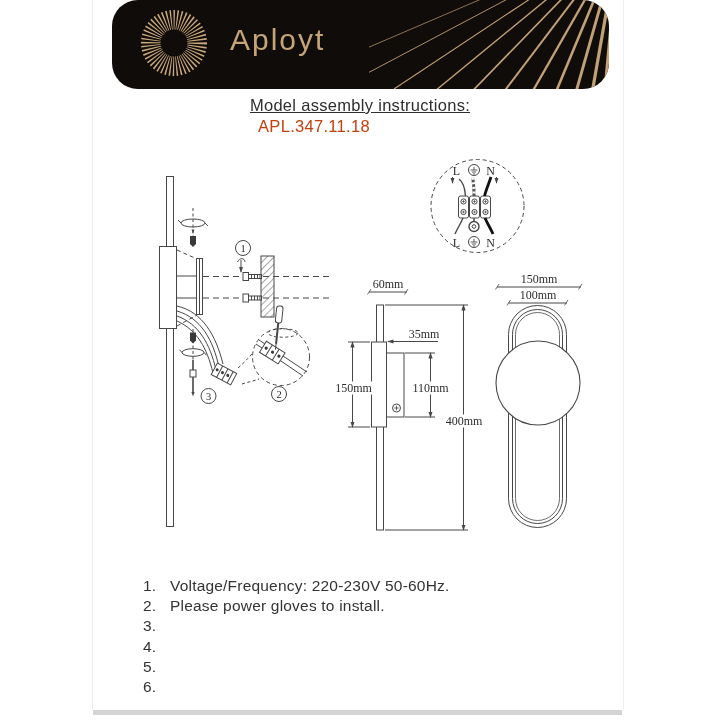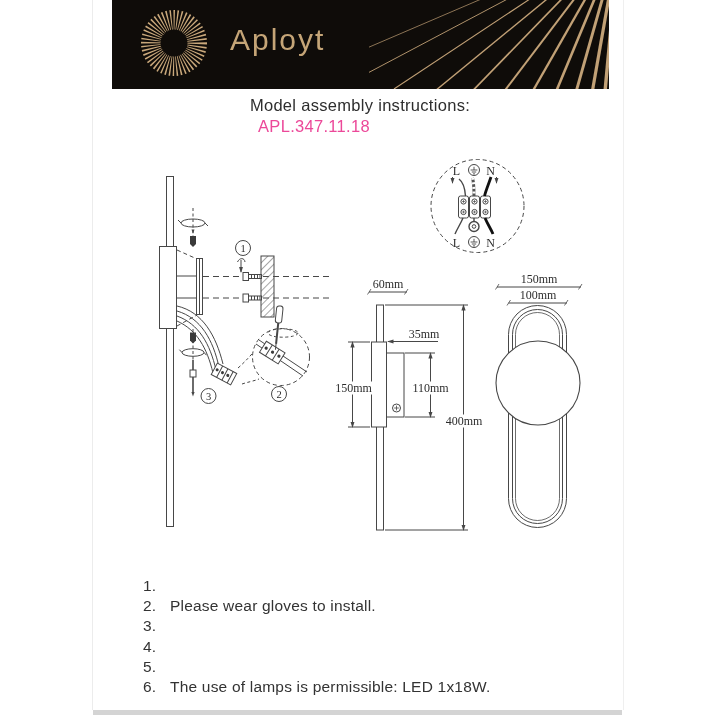--- a/index.html
+++ b/index.html
@@ -11,36 +11,36 @@
   .scan-frame{
     position:absolute;left:92px;top:0;width:530px;height:710px;
     border-left:1px solid #ececec;border-right:1px solid #efefef;
   }
   .scan-bottom{
     position:absolute;left:93px;top:710px;width:529px;height:5px;background:#d4d4d4;
   }
   
   .banner{
     position:absolute;left:112px;top:0;width:497px;height:89px;
-    background:#0f0c09;overflow:hidden;
+    background:#0f0c09;overflow:hidden;border-radius:26px;
   }
   .sunburst{position:absolute;left:27px;top:8px;width:70px;height:70px;}
   .brand{
     position:absolute;left:118px;top:23px;
     font-size:30px;font-weight:400;letter-spacing:2px;color:#c5a577;
   }
   .rays{position:absolute;right:0;top:0;width:240px;height:89px;}
   
   .title-line{
     position:absolute;left:0;top:96px;width:720px;text-align:center;
-    font-size:16.5px;letter-spacing:.3px;color:#2e2e2e;
+    font-size:16.5px;letter-spacing:.3px;color:#2e2e2e;text-decoration:underline;
   }
   .model-line{
     position:absolute;left:0;top:117px;width:628px;text-align:center;
-    font-size:16.5px;letter-spacing:.3px;color:#ec4899;
+    font-size:16.5px;letter-spacing:.3px;color:#c2410c;
   }
   
   .drawing{position:absolute;left:0;top:0;width:720px;height:720px;}
   .drawing text{font-family:"Liberation Serif",serif;fill:#2c2c2c;}
   .dim-t{font-size:12px;}
   .call-t{font-size:10.5px;}
   .ln-t{font-size:12px;}
   
   .instructions{
     position:absolute;left:143px;top:576px;width:470px;
@@ -270,31 +270,31 @@
     <rect x="512.5" y="309.5" width="50" height="214" rx="25"></rect>
     <rect x="515.5" y="312.5" width="44" height="208" rx="22" stroke-width="0.8"></rect>
 
     <circle cx="538" cy="383" r="42" fill="#ffffff" stroke-width="1.1"></circle>
   </g>
 </svg>
 
 <div class="instructions">
   <div class="instr-row">
     <span class="instr-num">1.</span>
+    <span>Voltage/Frequency: 220-230V 50-60Hz.</span>
   </div>
   <div class="instr-row">
     <span class="instr-num">2.</span>
-    <span>Please wear gloves to install.</span>
+    <span>Please power gloves to install.</span>
   </div>
   <div class="instr-row">
     <span class="instr-num">3.</span>
   </div>
   <div class="instr-row">
     <span class="instr-num">4.</span>
   </div>
   <div class="instr-row">
     <span class="instr-num">5.</span>
   </div>
   <div class="instr-row">
     <span class="instr-num">6.</span>
-    <span>The use of lamps is permissible: LED 1x18W.</span>
   </div>
 </div>
 
 </body></html>

